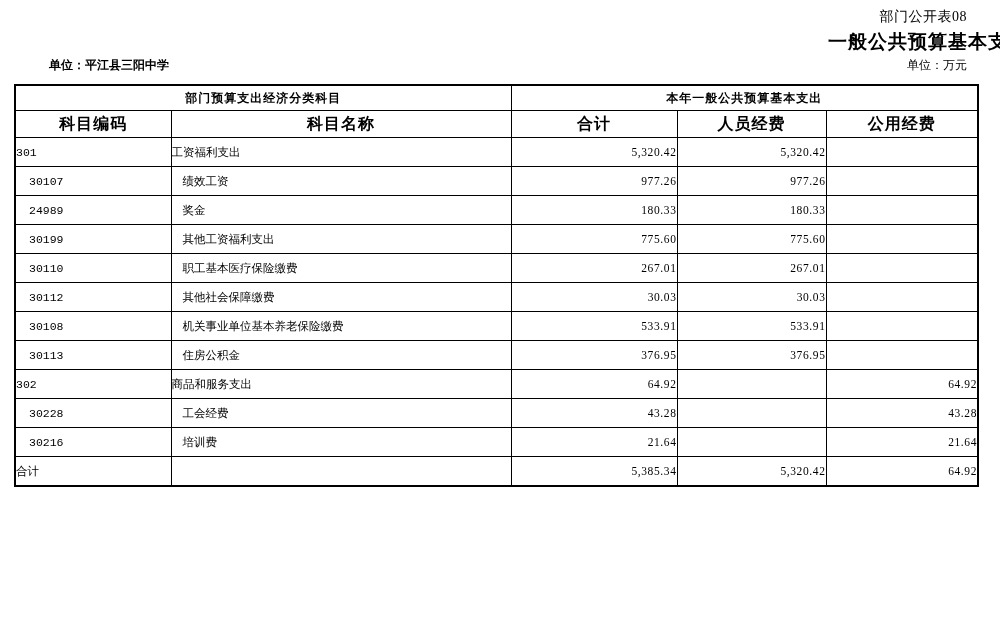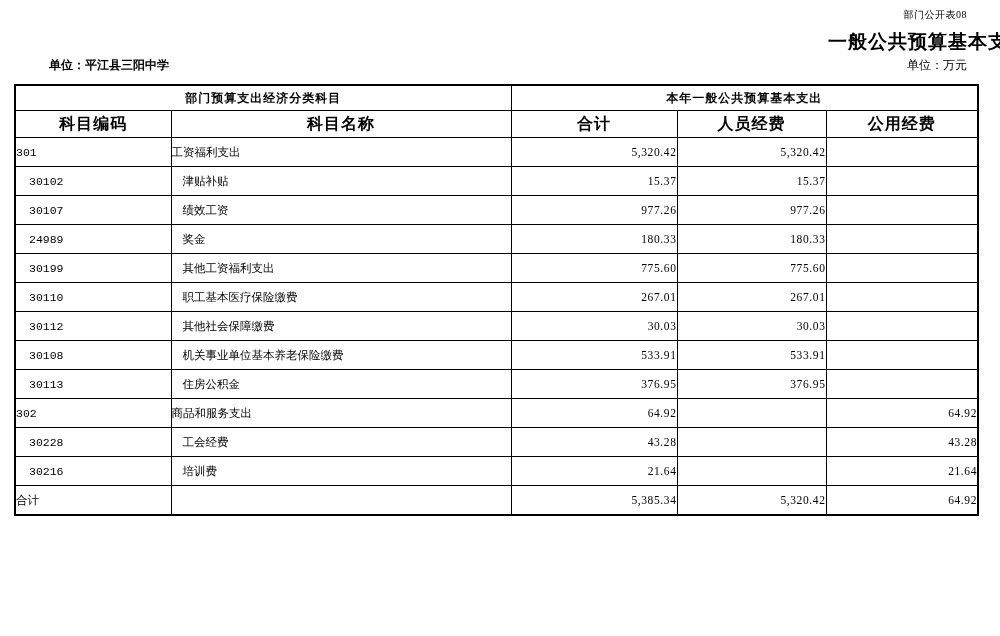--- a/index.html
+++ b/index.html
@@ -13,21 +13,21 @@
     position: relative;
     width: 1000px;
     height: 636px;
     background: #ffffff;
     overflow: hidden;
   }
   .doc-label {
     position: absolute;
     top: 8px;
     right: 33px;
-    font-size: 10px;
+    font-size: 14px;
     letter-spacing: 0.5px;
   }
   .title {
     position: absolute;
     top: 29px;
     left: 0;
     width: 100%;
     text-align: right;
     font-size: 19px;
     font-weight: bold;
@@ -132,27 +132,20 @@
     </thead>
     <tbody id="table-body">
         <tr>
           <td class="code">301</td>
           <td class="name">工资福利支出</td>
           <td class="num">5,320.42</td>
           <td class="num">5,320.42</td>
           <td class="num"></td>
         </tr>
         <tr>
-          <td class="code sub">30102</td>
-          <td class="name sub">津贴补贴</td>
-          <td class="num">15.37</td>
-          <td class="num">15.37</td>
-          <td class="num"></td>
-        </tr>
-        <tr>
           <td class="code sub">30107</td>
           <td class="name sub">绩效工资</td>
           <td class="num">977.26</td>
           <td class="num">977.26</td>
           <td class="num"></td>
         </tr>
         <tr>
           <td class="code sub">24989</td>
           <td class="name sub">奖金</td>
           <td class="num">180.33</td>

